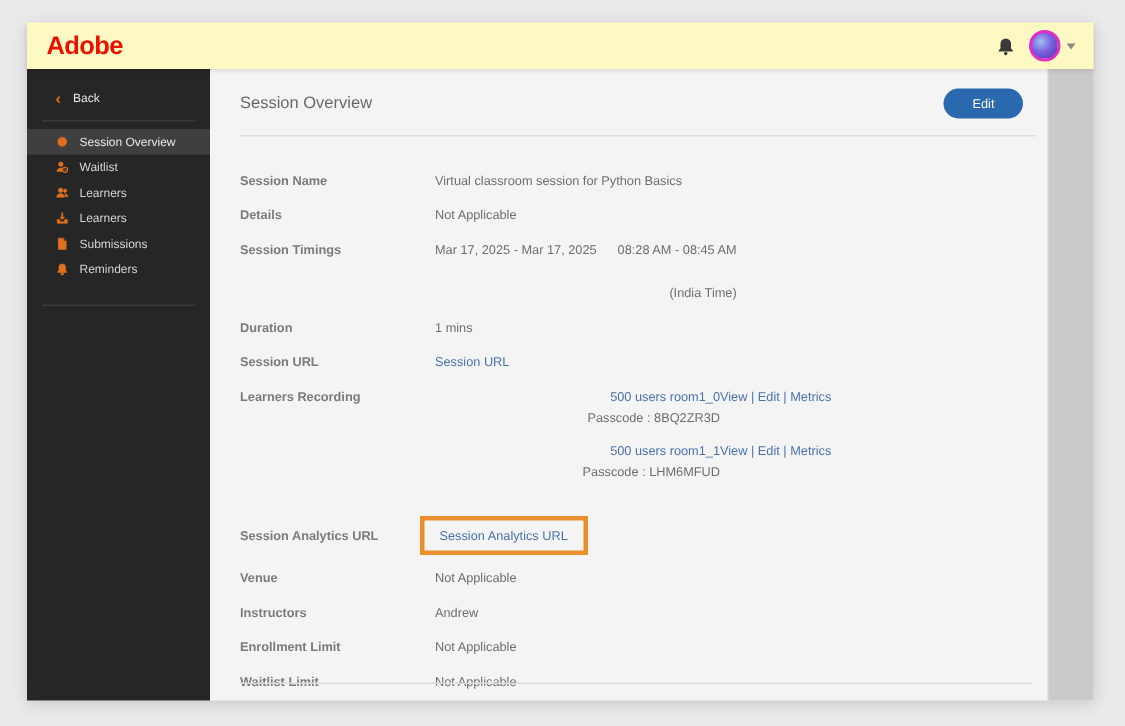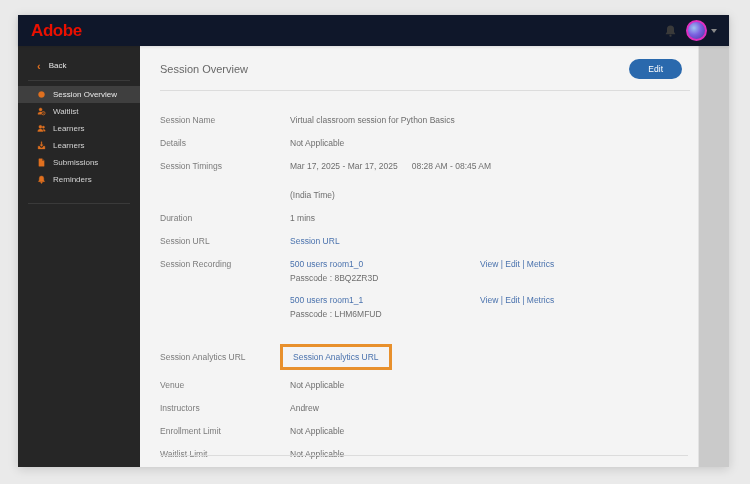--- a/index.html
+++ b/index.html
@@ -10,21 +10,21 @@
     position:relative; overflow:hidden;
     -webkit-font-smoothing:antialiased;
   }
   .window {
     position:absolute; left:18px; top:15px; width:711px; height:452px;
     background:#f4f4f4; box-shadow:0 2px 10px rgba(0,0,0,0.15);
     display:flex; flex-direction:column;
   }
   
   .topbar {
-    height:31px; background:#0f172a; flex-shrink:0;
+    height:31px; background:#fef9c3; flex-shrink:0;
     display:flex; align-items:center; justify-content:space-between;
     padding:0 12px 0 13px; box-shadow:0 1px 3px rgba(0,0,0,0.10);
     position:relative; z-index:3;
   }
   .logo { color:#EB1000; font-weight:bold; font-size:17px; letter-spacing:-0.4px; }
   .topbar-right { display:flex; align-items:center; gap:9px; }
   .bell-wrap { display:flex; align-items:center; cursor:pointer; }
   .avatar-wrap { display:flex; align-items:center; gap:4px; cursor:pointer; }
   .avatar {
     width:21px; height:21px; border-radius:50%;
@@ -60,22 +60,22 @@
   .main-top { display:flex; justify-content:space-between; align-items:center; padding:13px 16px 0 20px; }
   .page-title { font-size:11px; color:#686868; }
   .edit-btn {
     background:#2a69ad; color:#fff; border:none; border-radius:10px;
     padding:5px 19px; font-size:8.5px; font-family:"Liberation Sans", sans-serif;
     cursor:pointer;
   }
   .top-divider { border-top:1px solid #dcdcdc; margin:11px 8px 0 20px; }
   .rows { padding:24px 0 0 20px; }
   .row { display:flex; margin-bottom:13px; }
-  .row-label { width:130px; flex-shrink:0; color:#7b7b7b; }
-  .row-value { color:#6e6e6e; }
+  .row-label { width:130px; flex-shrink:0; color:#7b7b7b;font-weight:bold; }
+  .row-value { color:#6e6e6e;text-align:right; }
   .link { color:#4a72ad; text-decoration:none; cursor:pointer; }
   .tz-line { margin-top:19px; }
   .time-range { margin-left:14px; }
   .rec-block { display:flex; margin-bottom:12px; }
   .rec-left { width:190px; flex-shrink:0; }
   .rec-pass { margin-top:4px; }
   .rec-actions { color:#4a72ad; }
   .rec-actions span.sep { color:#4a72ad; }
   .highlight-box {
     display:inline-block; border:3px solid #e8902c;
@@ -201,21 +201,21 @@
           </div>
           <div class="row">
             <div class="row-label">Duration</div>
             <div class="row-value">1 mins</div>
           </div>
           <div class="row">
             <div class="row-label">Session URL</div>
             <div class="row-value"><a class="link">Session URL</a></div>
           </div>
           <div class="row">
-            <div class="row-label">Session Recording</div>
+            <div class="row-label">Learners Recording</div>
             <div class="row-value">
               <div class="rec-block">
                 <div class="rec-left"><a class="link">500 users room1_0</a><div class="rec-pass">Passcode : 8BQ2ZR3D</div></div>
                 <div class="rec-actions"><a class="link">View</a><span class="sep"> | </span><a class="link">Edit</a><span class="sep"> | </span><a class="link">Metrics</a></div>
               </div>
               <div class="rec-block">
                 <div class="rec-left"><a class="link">500 users room1_1</a><div class="rec-pass">Passcode : LHM6MFUD</div></div>
                 <div class="rec-actions"><a class="link">View</a><span class="sep"> | </span><a class="link">Edit</a><span class="sep"> | </span><a class="link">Metrics</a></div>
               </div>
             </div>

